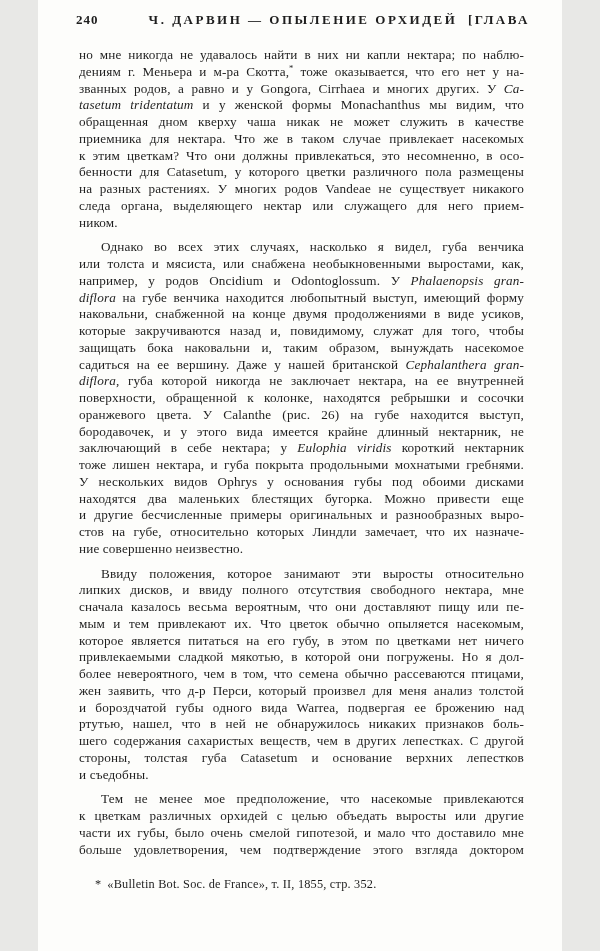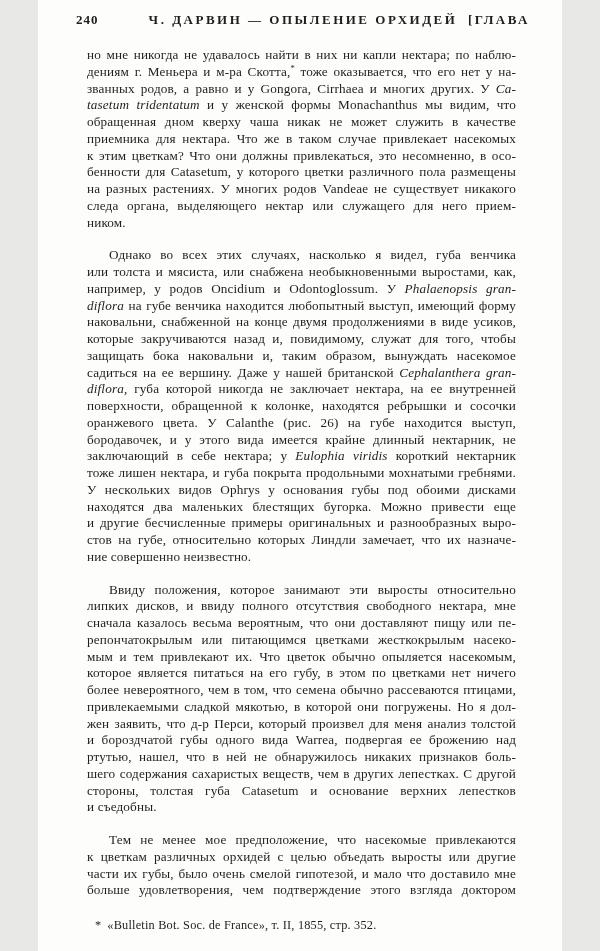--- a/index.html
+++ b/index.html
@@ -39,21 +39,21 @@
   .running-header .chapter {
     width: 90px;
     text-align: right;
     letter-spacing: 2.5px;
   }
   .body-text {
     font-size: 13.2px;
     line-height: 16.75px;
     letter-spacing: 0.15px;
   }
-  .paragraph { margin: 16px; }
+  .paragraph { margin: 8px; }
   .line {
     text-align: justify;
     text-align-last: justify;
     white-space: normal;
     height: 16.75px;
     overflow: hidden;
   }
   .line.no-just { text-align-last: auto; }
   .line.indent { padding-left: 22px; }
   .line .it { font-style: italic; }
@@ -112,25 +112,24 @@
         <div class="line"><span>У нескольких видов Ophrys у основания губы под обоими дисками</span></div>
         <div class="line"><span>находятся два маленьких блестящих бугорка. Можно привести еще</span></div>
         <div class="line"><span>и другие бесчисленные примеры оригинальных и разнообразных выро-</span></div>
         <div class="line"><span>стов на губе, относительно которых Линдли замечает, что их назначе-</span></div>
         <div class="line no-just"><span>ние совершенно неизвестно.</span></div>
       </div>
       <div class="paragraph">
         <div class="line indent"><span>Ввиду положения, которое занимают эти выросты относительно</span></div>
         <div class="line"><span>липких дисков, и ввиду полного отсутствия свободного нектара, мне</span></div>
         <div class="line"><span>сначала казалось весьма вероятным, что они доставляют пищу или пе-</span></div>
-        <div class="line"><span>репончатокрылым или питающимся цветками жесткокрылым насеко-</span></div>
         <div class="line"><span>мым и тем привлекают их. Что цветок обычно опыляется насекомым,</span></div>
         <div class="line"><span>которое является питаться на его губу, в этом по цветками нет ничего</span></div>
+        <div class="line"><span>привлекаемыми сладкой мякотью, в которой они погружены. Но я дол-</span></div>
         <div class="line"><span>более невероятного, чем в том, что семена обычно рассеваются птицами,</span></div>
-        <div class="line"><span>привлекаемыми сладкой мякотью, в которой они погружены. Но я дол-</span></div>
         <div class="line"><span>жен заявить, что д-р Перси, который произвел для меня анализ толстой</span></div>
         <div class="line"><span>и бороздчатой губы одного вида Warrea, подвергая ее брожению над</span></div>
         <div class="line"><span>ртутью, нашел, что в ней не обнаружилось никаких признаков боль-</span></div>
         <div class="line"><span>шего содержания сахаристых веществ, чем в других лепестках. С другой</span></div>
         <div class="line"><span>стороны, толстая губа Catasetum и основание верхних лепестков</span></div>
         <div class="line no-just"><span>и съедобны.</span></div>
       </div>
       <div class="paragraph">
         <div class="line indent"><span>Тем не менее мое предположение, что насекомые привлекаются</span></div>
         <div class="line"><span>к цветкам различных орхидей с целью объедать выросты или другие</span></div>

